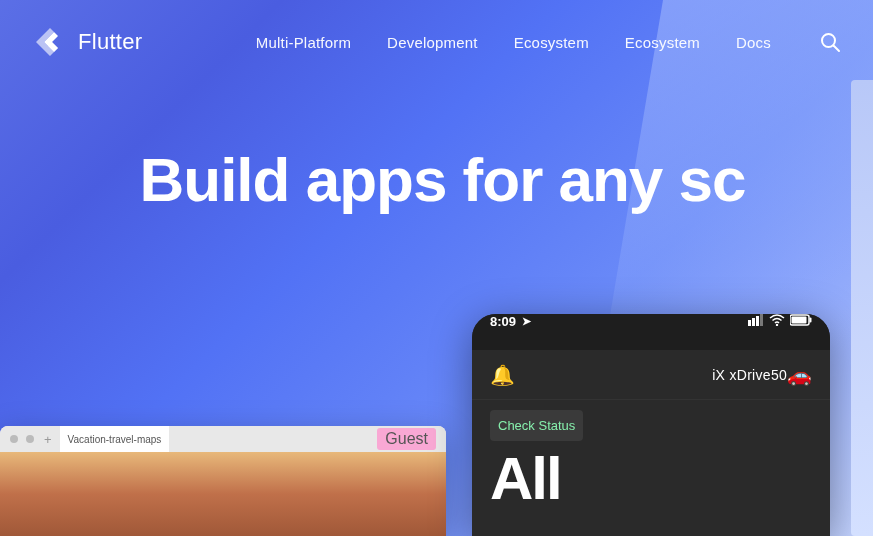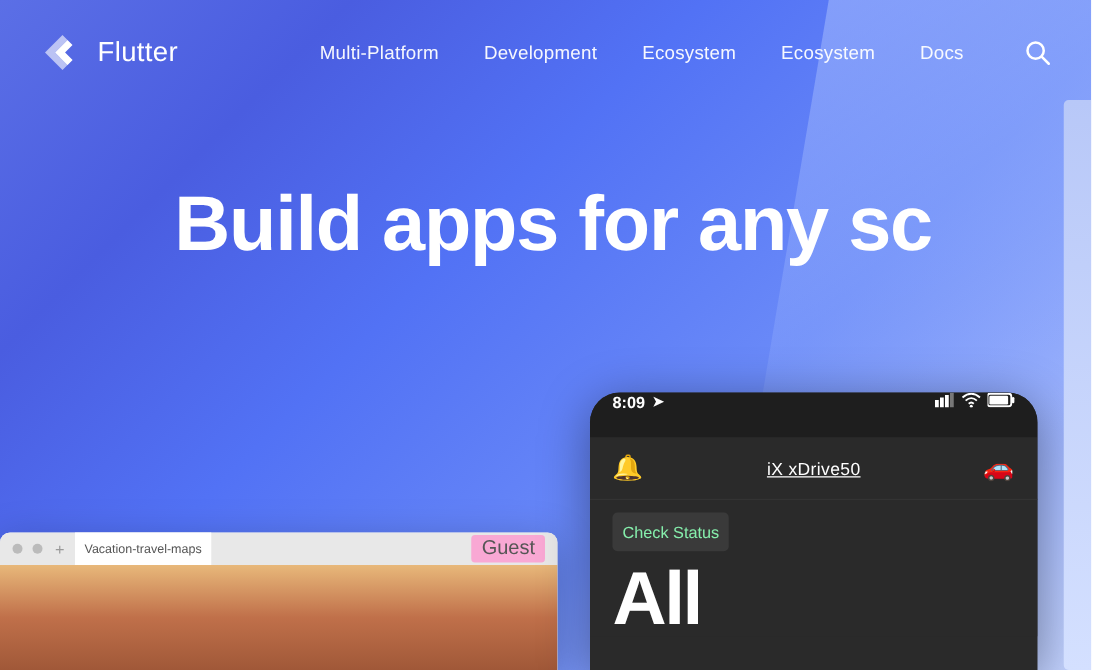--- a/index.html
+++ b/index.html
@@ -235,26 +235,25 @@
       border-bottom: 1px solid #333;
     }
 
     .phone-bell-icon {
       color: #aaa;
       font-size: 20px;
     }
 
     .phone-car-title {
       flex: 1;
-      text-align: center;
+      text-align: right;
       color: #ffffff;
       font-size: 14px;
       font-weight: 500;
       letter-spacing: 0.3px;
-      text-decoration: underline;
     }
 
     .phone-car-icon {
       color: #aaa;
       font-size: 20px;
     }
 
     .phone-content {
       background: #2a2a2a;
       padding: 10px 18px 0 18px;

